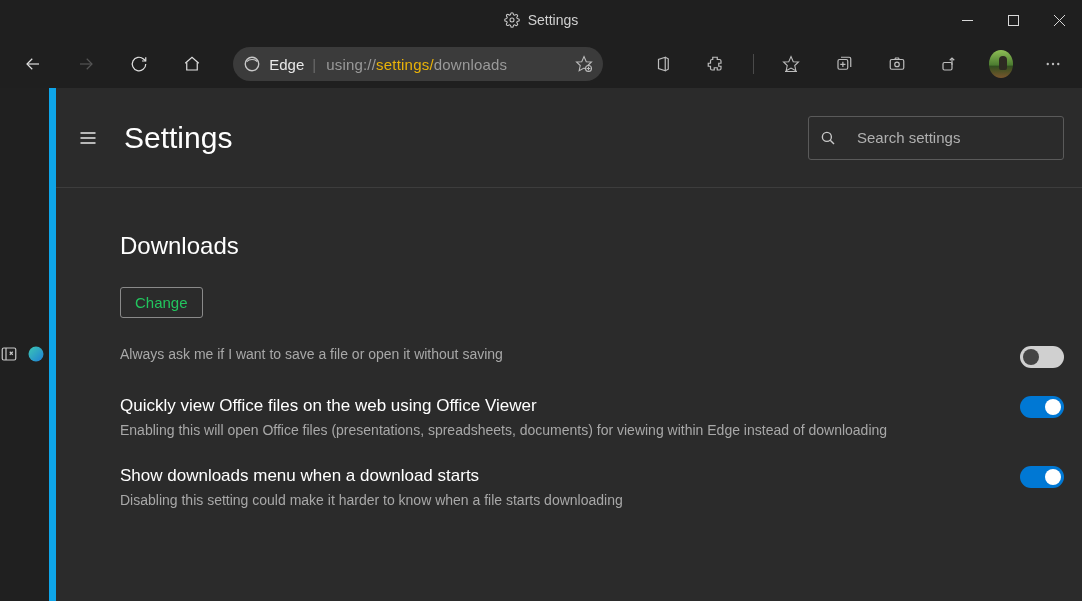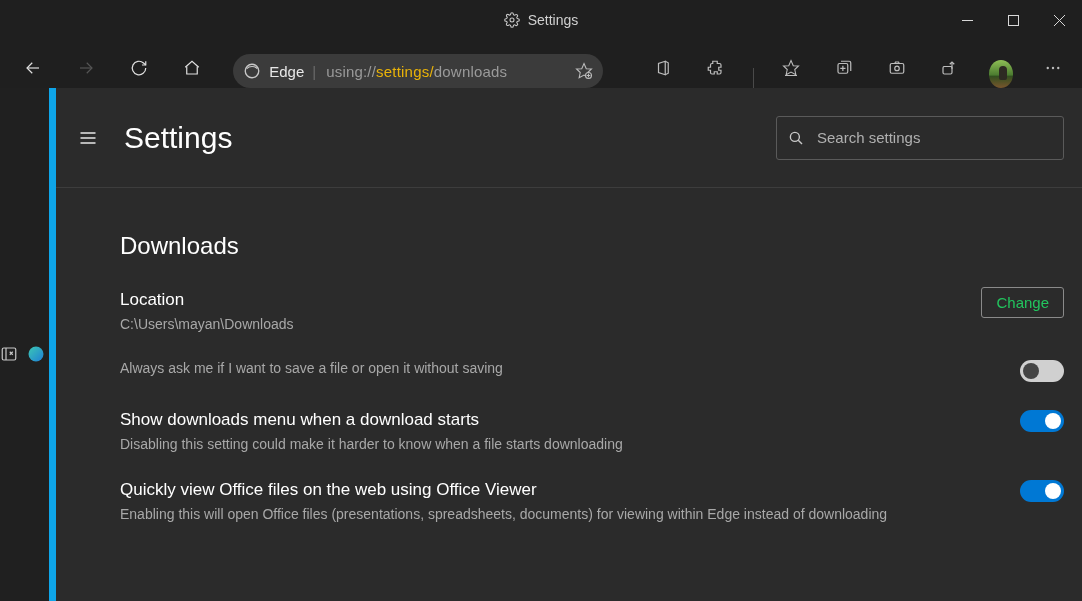--- a/index.html
+++ b/index.html
@@ -42,21 +42,21 @@
     align-items: center;
     justify-content: center;
     color: #d8d8d8;
     cursor: pointer;
   }
 
   
   .toolbar {
     height: 48px;
     display: flex;
-    align-items: flex-end;
+    align-items: center;
     padding: 0 12px 0 16px;
     gap: 18px;
   }
   .tbtn {
     width: 40px;
     height: 40px;
     display: flex;
     align-items: center;
     justify-content: center;
     border-radius: 4px;
@@ -159,28 +159,28 @@
     width: 36px; height:36px; display:flex; align-items:center; justify-content:center;
     cursor:pointer; border-radius:4px;
   }
   .content-header h1 {
     color: #fff;
     font-size: 30px;
     font-weight: 500;
   }
   .content-header .spacer { flex:1; }
   .search-field {
-    width: 288px;
+    width: 256px;
     height: 44px;
     border: 1px solid #5a5a5a;
     border-radius: 3px;
     display:flex;
     align-items:center;
     padding: 0 10px;
-    gap: 12px;
+    gap: 20px;
     color:#bdbdbd;
   }
   .search-field input {
     background: transparent;
     border: none;
     outline: none;
     color: #ddd;
     font-size: 15px;
     flex: 1;
   }
@@ -461,51 +461,47 @@
             </svg>
         </span>
         <input type="text" placeholder="Search settings" style="">
       </div>
     </div>
 
     <div class="page">
       <h2>Downloads</h2>
 
       <div class="setting">
-        <div class="txt">
-          <div class="title">Location</div>
-          <div class="desc">C:\Users\mayan\Downloads</div>
-        </div>
         <div class="change-btn">Change</div>
       </div>
 
       <div class="setting">
         <div class="txt">
           <div class="desc">Always ask me if I want to save a file or open it without saving</div>
         </div>
         <div class="toggle off">
+            <div class="knob"></div>
+          </div>
+      </div>
+
+      <div class="setting">
+        <div class="txt">
+          <div class="title">Quickly view Office files on the web using Office Viewer</div>
+          <div class="desc">Enabling this will open Office files (presentations, spreadsheets, documents) for viewing within Edge instead of downloading</div>
+        </div>
+        <div class="toggle on">
             <div class="knob"></div>
           </div>
       </div>
 
       <div class="setting">
         <div class="txt">
           <div class="title">Show downloads menu when a download starts</div>
           <div class="desc">Disabling this setting could make it harder to know when a file starts downloading</div>
         </div>
         <div class="toggle on">
             <div class="knob"></div>
           </div>
       </div>
 
-      <div class="setting">
-        <div class="txt">
-          <div class="title">Quickly view Office files on the web using Office Viewer</div>
-          <div class="desc">Enabling this will open Office files (presentations, spreadsheets, documents) for viewing within Edge instead of downloading</div>
-        </div>
-        <div class="toggle on">
-            <div class="knob"></div>
-          </div>
-      </div>
-
     </div>
   </div>
 </div>
 
 </body></html>

